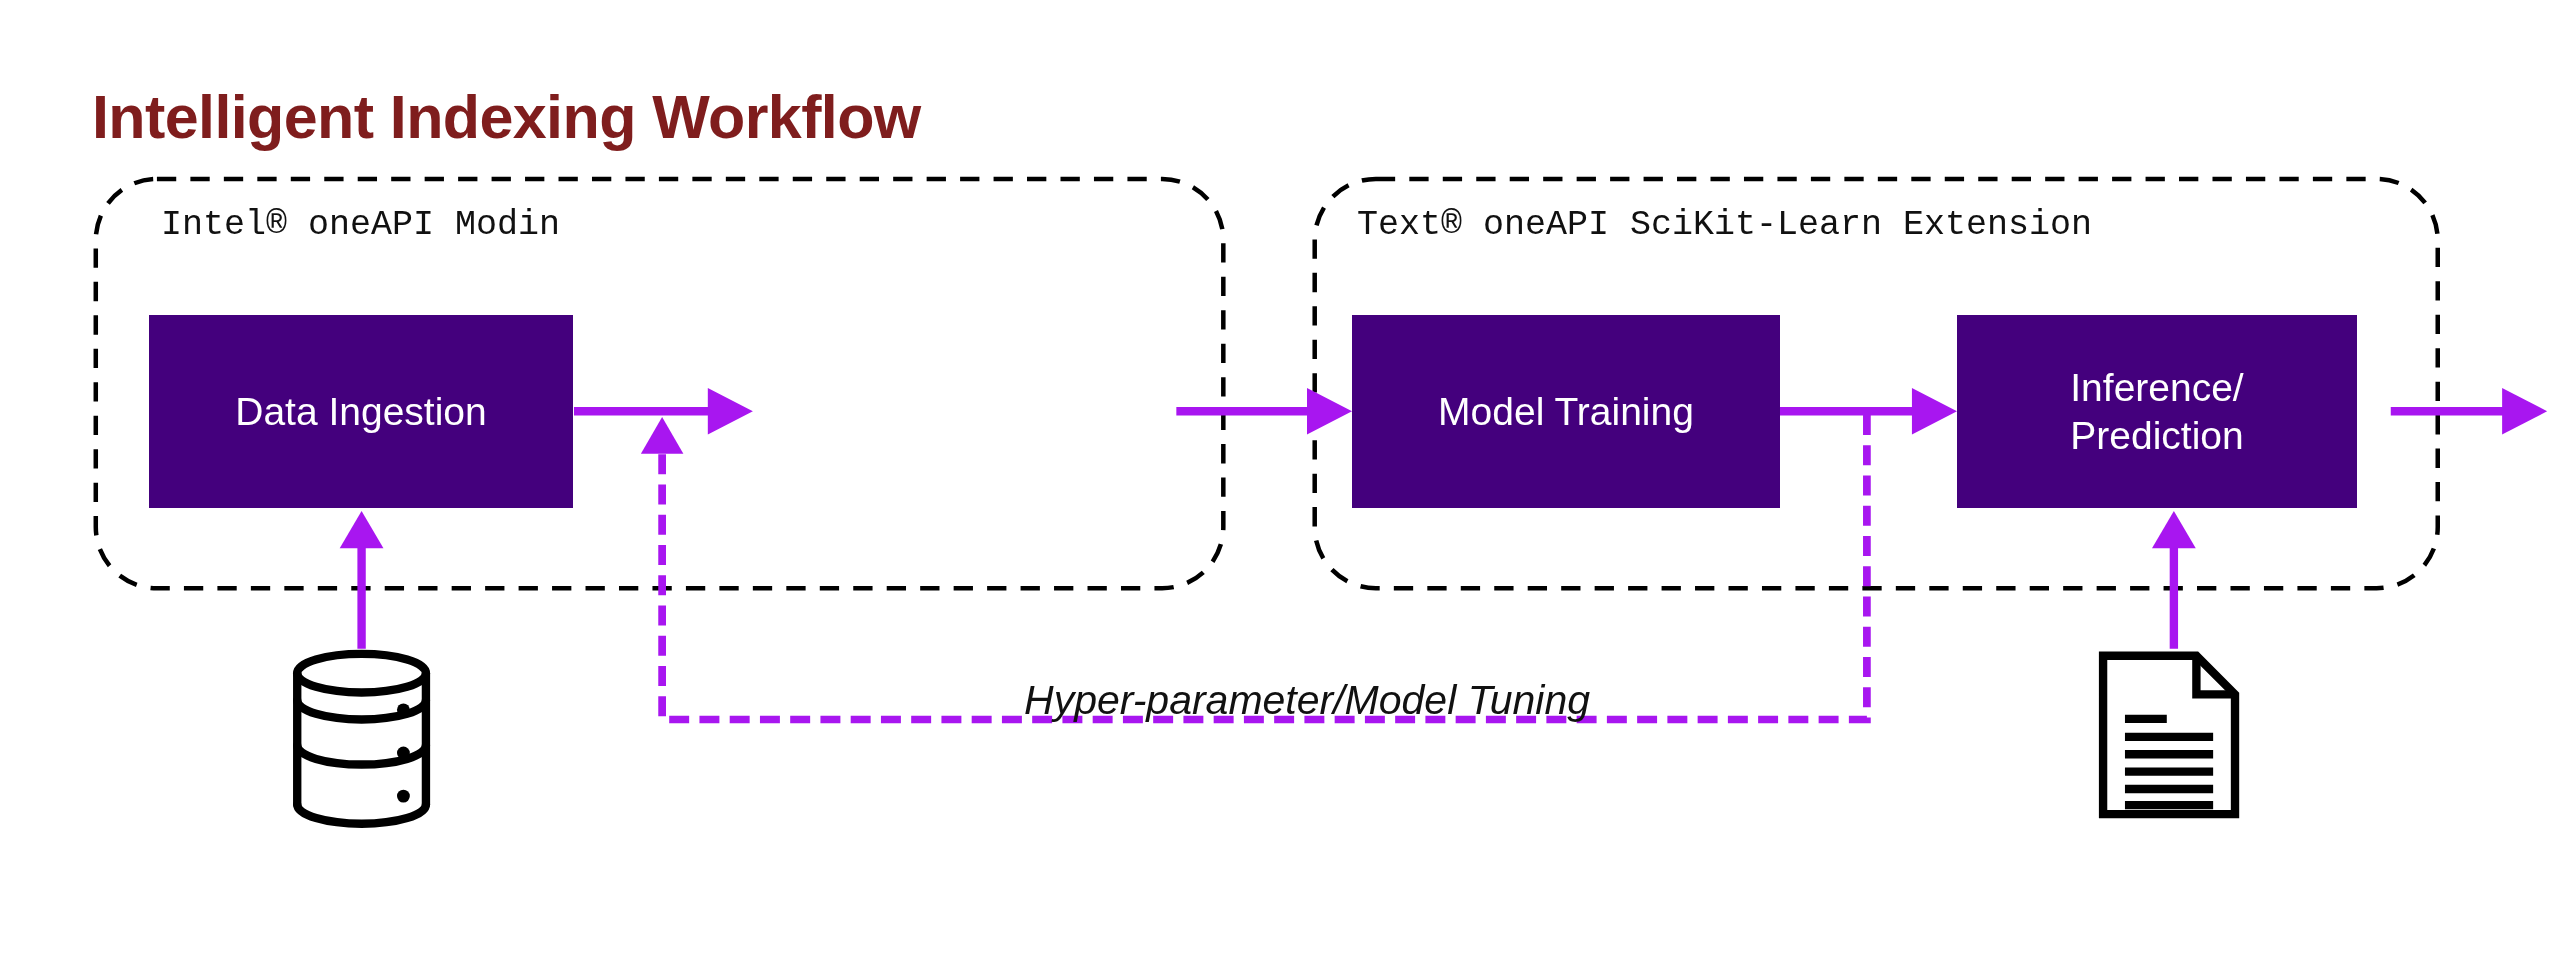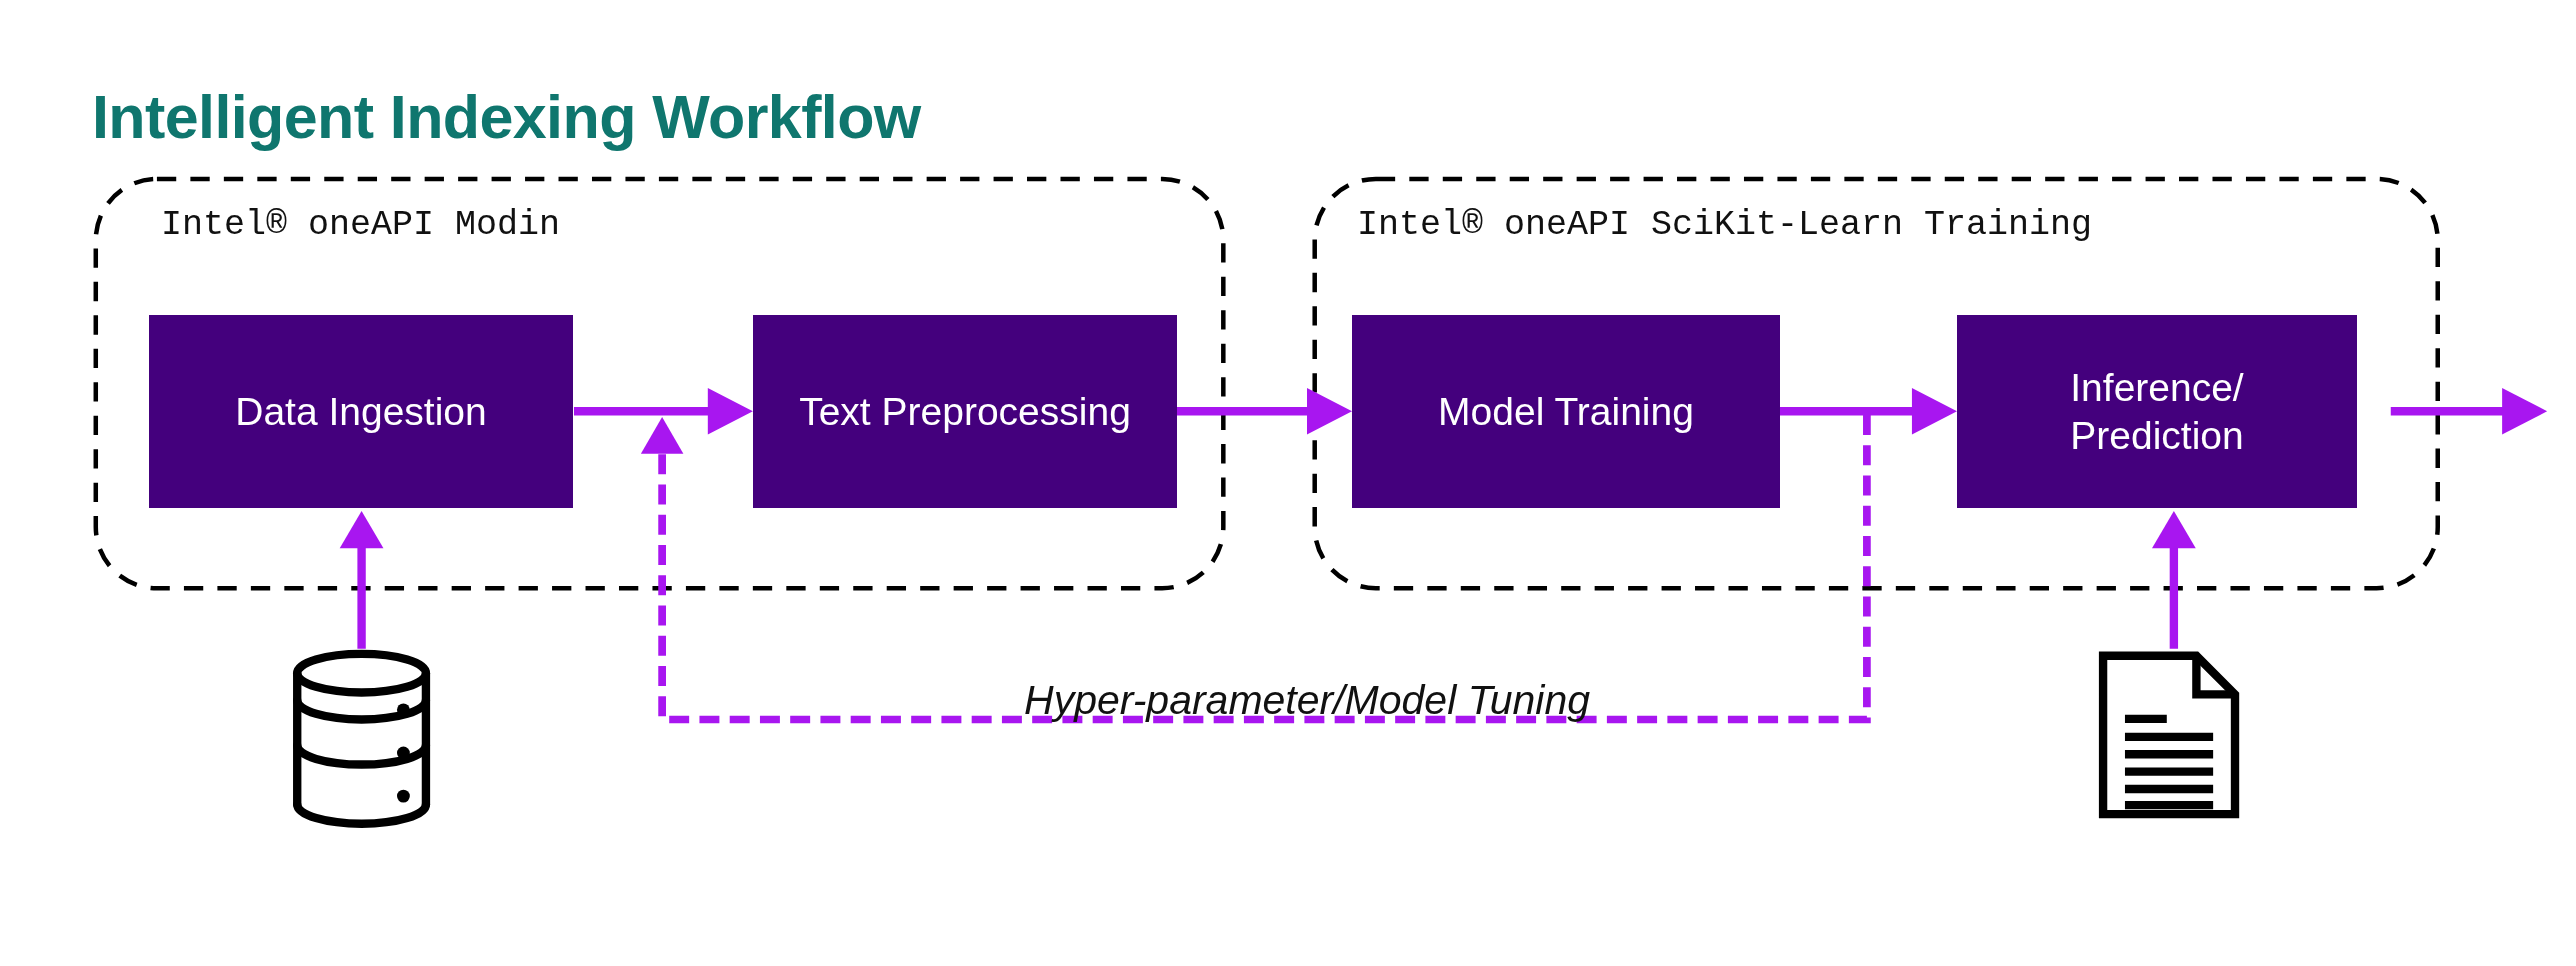--- a/index.html
+++ b/index.html
@@ -14,21 +14,21 @@
     background: var(--background, #ffffff);
     font-family: "Liberation Sans", sans-serif;
     overflow: hidden;
   }
   .abs { position: absolute; }
   .diagram-title {
     left: 92px;
     top: 82px;
     font-size: 61px;
     font-weight: 700;
-    color: #0f766e;
+    color: #7f1d1d;
     letter-spacing: -0.6px;
     white-space: nowrap;
   }
   .group-label {
     font-family: Liberation Mono, monospace;
     font-size: 35px;
     color: #111111;
     white-space: nowrap;
   }
   .group-label.modin { left: 161px; top: 205px; }
@@ -138,27 +138,24 @@
       <line x1="3301" y1="1172" x2="3438" y2="1172"></line>
       <line x1="3301" y1="1199" x2="3438" y2="1199"></line>
       <line x1="3301" y1="1226" x2="3438" y2="1226"></line>
       <line x1="3301" y1="1251" x2="3438" y2="1251"></line>
     </g>
   </svg>
 
   <div class="abs diagram-title">Intelligent Indexing Workflow</div>
 
   <div class="abs group-label modin">Intel® oneAPI Modin</div>
-  <div class="abs group-label sklearn">Intel® oneAPI SciKit-Learn Training</div>
+  <div class="abs group-label sklearn">Text® oneAPI SciKit-Learn Extension</div>
 
   <div class="abs node n1">
     <span>Data Ingestion</span>
-  </div>
-  <div class="abs node n2">
-    <span>Text Preprocessing</span>
   </div>
   <div class="abs node n3">
     <span>Model Training</span>
   </div>
   <div class="abs node n4">
     <span>Inference/
 Prediction</span>
   </div>
 
   <div class="abs feedback-label">Hyper-parameter/Model Tuning</div>

